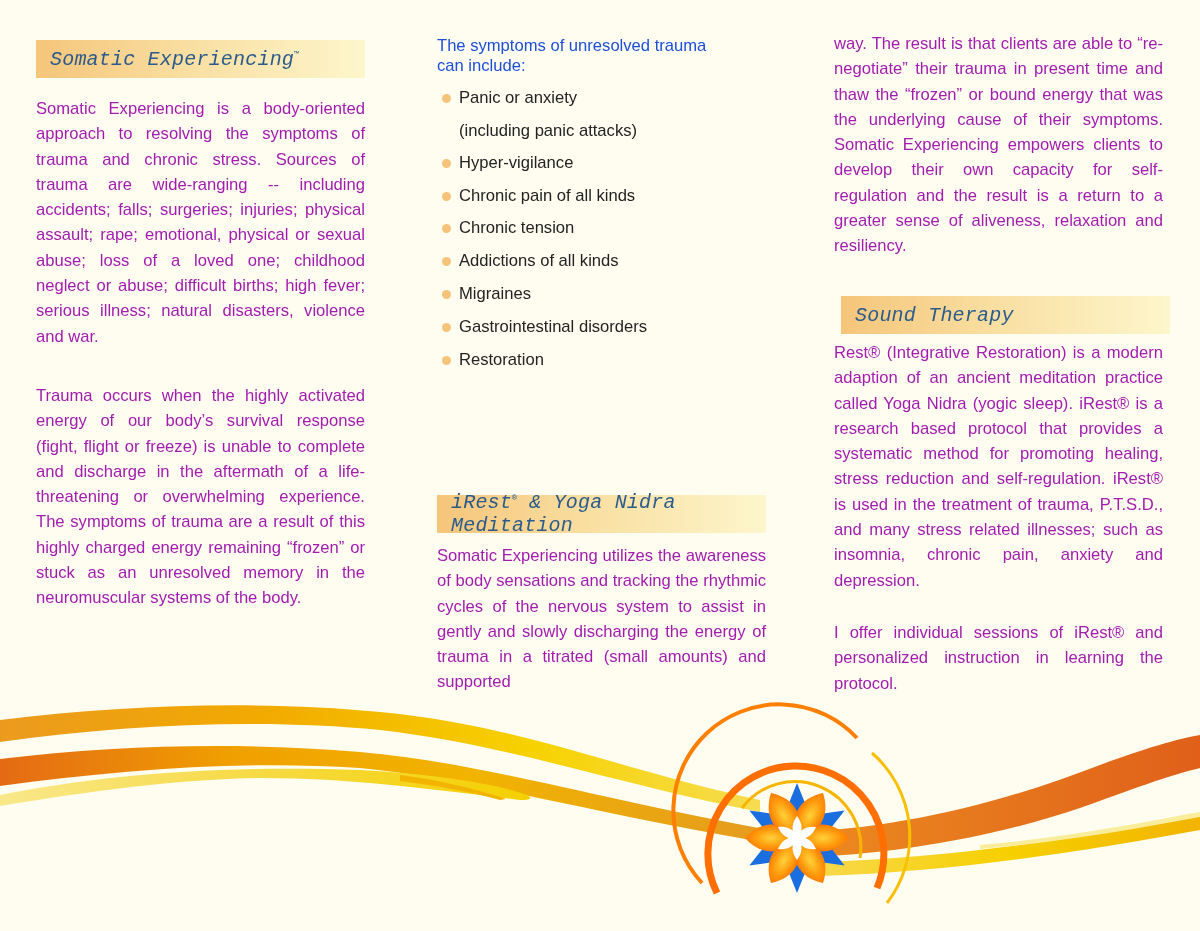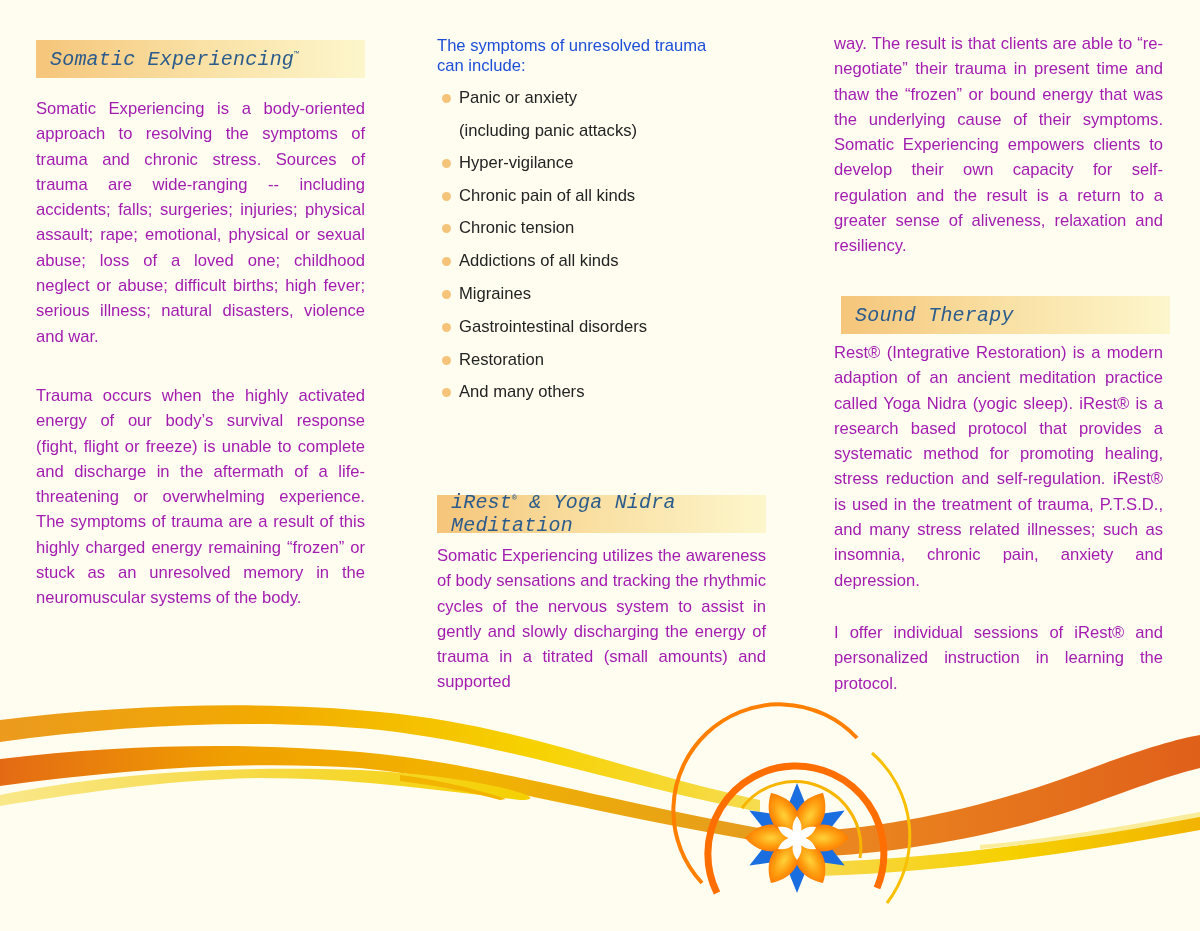--- a/index.html
+++ b/index.html
@@ -111,21 +111,20 @@
   <ul class="symptoms" style="top:88px; left:0; width:329px;">
     <li><span class="dot"></span><span>Panic or anxiety</span></li>
     <li class="sub" style="height:32px;"><span>(including panic attacks)</span></li>
     <li><span class="dot"></span><span>Hyper-vigilance</span></li>
     <li><span class="dot"></span><span>Chronic pain of all kinds</span></li>
     <li><span class="dot"></span><span>Chronic tension</span></li>
     <li><span class="dot"></span><span>Addictions of all kinds</span></li>
     <li><span class="dot"></span><span>Migraines</span></li>
     <li><span class="dot"></span><span>Gastrointestinal disorders</span></li>
     <li><span class="dot"></span><span>Restoration</span></li>
-    <li><span class="dot"></span><span>And many others</span></li>
   </ul>
   <div class="section-header" style="top:495px; left:0; width:329px;">
     <span class="title"><span>iRest</span><sup>®</sup><span> &amp; Yoga Nidra Meditation</span></span>
   </div>
   <p class="para" style="top:543px; left:0; width:329px;">Somatic Experiencing utilizes the awareness of body sensations and tracking the rhythmic cycles of the nervous system to assist in gently and slowly discharging the energy of trauma in a titrated (small amounts) and supported</p>
 </div>
 
 <div class="col col-right">
   <p class="para" style="top:31px; left:0; width:329px;">way. The result is that clients are able to “re-negotiate” their trauma in present time and thaw the “frozen” or bound energy that was the underlying cause of their symptoms. Somatic Experiencing empowers clients to develop their own capacity for self- regulation and the result is a return to a greater sense of aliveness, relaxation and resiliency.</p>
   <div class="section-header" style="top:296px; left:0; width:329px;margin-left:7px;">

